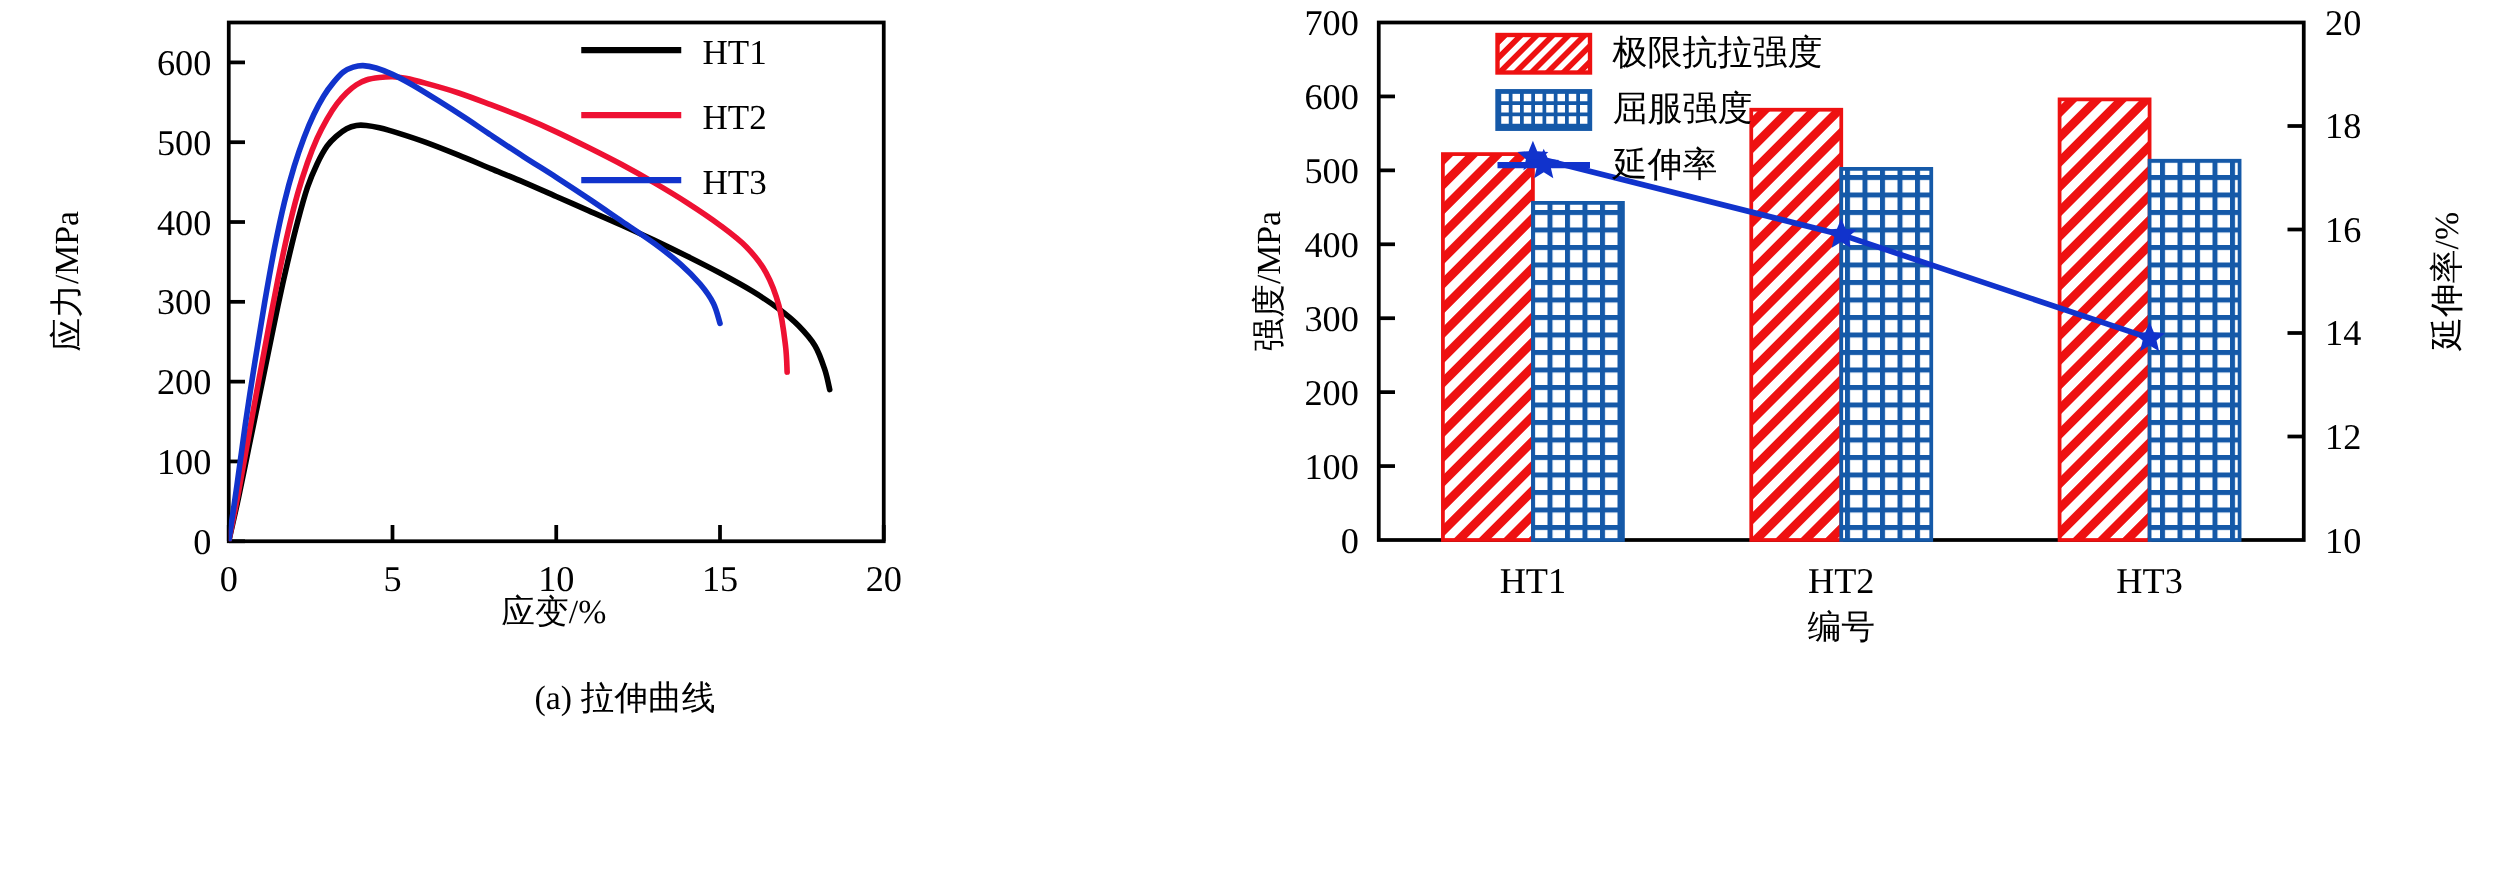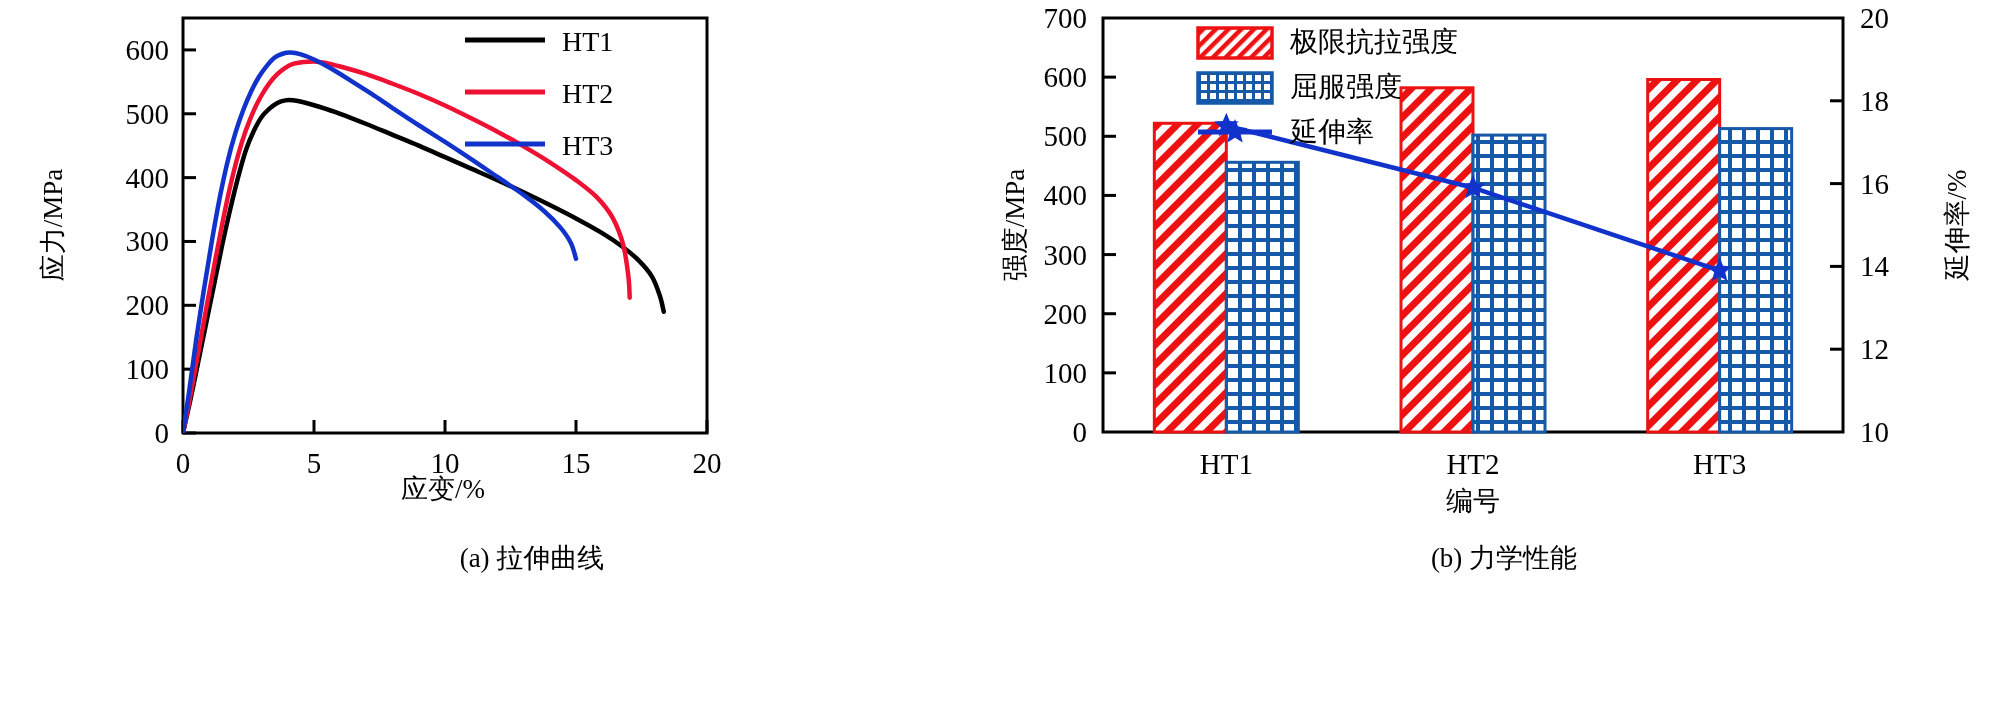--- a/index.html
+++ b/index.html
@@ -70,21 +70,21 @@
           <text x="562" y="51" class="legtext" text-anchor="start">HT1</text>
           <line x1="465" y1="92" x2="545" y2="92" stroke="#ee1133" stroke-width="5"></line>
           <text x="562" y="103" class="legtext" text-anchor="start">HT2</text>
           <line x1="465" y1="144" x2="545" y2="144" stroke="#1133cc" stroke-width="5"></line>
           <text x="562" y="155" class="legtext" text-anchor="start">HT3</text>
         </g>
 
       <text class="axlabel" x="443" y="498" text-anchor="middle">应变/%</text>
       <text class="axlabel" x="62" y="225" text-anchor="middle" transform="rotate(-90 62 225)">应力/MPa</text>
     </svg>
-    <div class="caption" style="top:540px;margin-left:32px;">(a) 拉伸曲线</div>
+    <div class="caption" style="top:540px;">(a) 拉伸曲线</div>
   </div>
 
   <div class="panel" id="panel-b">
     <svg width="1008" height="640" viewBox="0 0 1008 640">
       <defs>
         <pattern id="hatchRed" patternUnits="userSpaceOnUse" width="14" height="14" patternTransform="rotate(45)">
           <rect width="14" height="14" fill="#ffffff"></rect>
           <rect width="7" height="14" fill="#ee1111"></rect>
         </pattern>
         <pattern id="gridBlue" patternUnits="userSpaceOnUse" width="14" height="14">
@@ -159,16 +159,15 @@
           <text x="290" y="96" class="legtext" text-anchor="start">屈服强度</text>
           <line x1="198" y1="132" x2="272" y2="132" stroke="#1133cc" stroke-width="5"></line>
           <path d="M 235 119 L 238.43854372591096 127.26725058290656 L 247.363734711837 127.98277907312568 L 240.56368062032664 133.80774941709345 L 242.64120827980216 142.5172209268743 L 235 137.85 L 227.35879172019784 142.5172209268743 L 229.43631937967336 133.80774941709345 L 222.636265288163 127.98277907312568 L 231.56145627408904 127.26725058290656 Z" fill="#1133cc"></path>
           <text x="290" y="141" class="legtext" text-anchor="start">延伸率</text>
         </g>
 
       <text class="axlabel" x="473" y="510" text-anchor="middle">编号</text>
       <text class="axlabel" x="24" y="225" text-anchor="middle" transform="rotate(-90 24 225)">强度/MPa</text>
       <text class="axlabel" x="966" y="225" text-anchor="middle" transform="rotate(-90 966 225)">延伸率/%</text>
     </svg>
-    <div class="caption" style="top:540px;">(b) 力学性能</div>
   </div>
 
 </div>
 
 </body></html>

